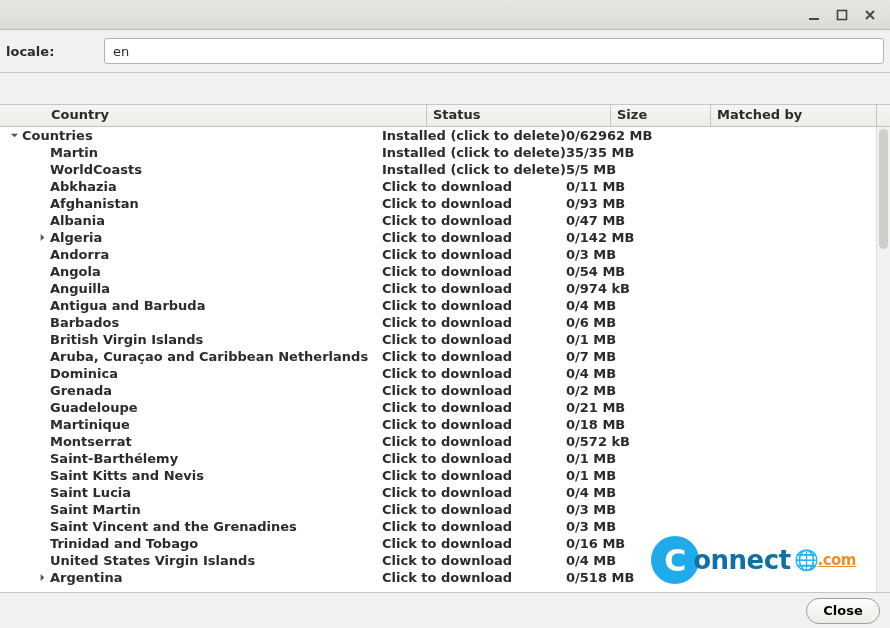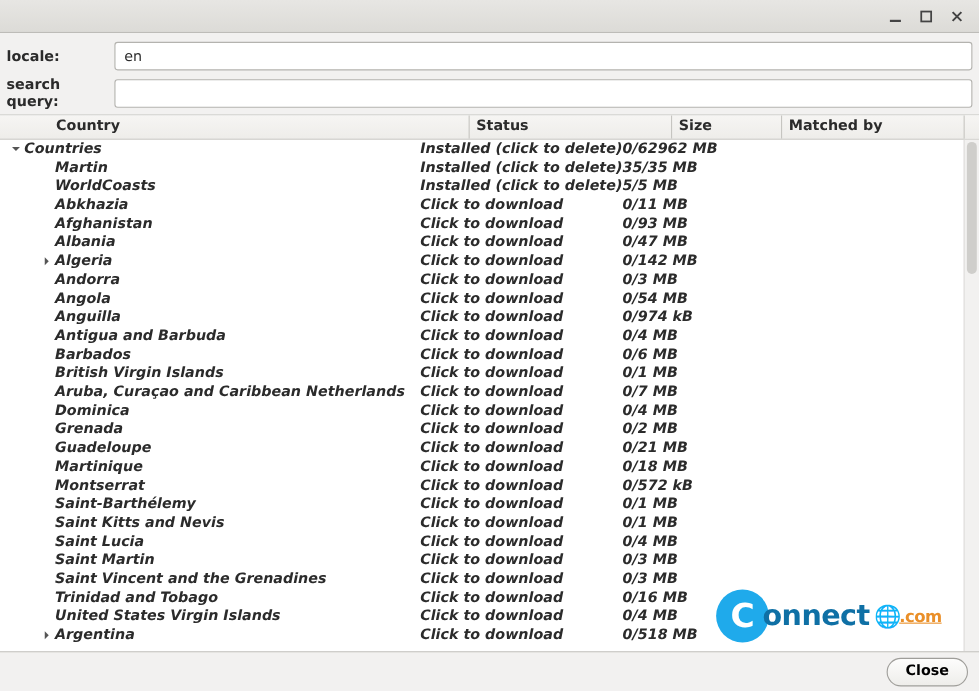--- a/index.html
+++ b/index.html
@@ -106,21 +106,20 @@
   .col-matched { flex: 1; border-right: none; }
   .scroll-gutter {
     width: 14px;
     background: linear-gradient(#f6f5f3, #eeedea);
     border-left: 1px solid #c6c5c1;
   }
   .tree-rows {
     flex: 1;
     overflow-y: hidden;
     position: relative;
-    font-style: italic;
   }
   .row {
     display: flex;
     height: 17px;
     font-size: 13px;
     line-height: 17px;
     white-space: nowrap;
   }
   .cell-country { width: 382px; display:flex; align-items:center; overflow:hidden;}
   .cell-status  { width: 184px; overflow:hidden; }
@@ -222,24 +221,20 @@
         </svg>
     </div>
   </div>
 </div>
 
 <div class="form-area">
   <div class="form-row">
     <div class="form-label">locale:</div>
     <input class="form-input" type="text" value="en" style="">
   </div>
-  <div class="form-row">
-    <div class="form-label">search query:</div>
-    <input class="form-input" type="text" value="" style="">
-  </div>
 </div>
 
 <div class="table-wrap">
   <div class="cols">
     <div class="col col-country">Country</div>
     <div class="col col-status">Status</div>
     <div class="col col-size">Size</div>
     <div class="col col-matched">Matched by</div>
     <div class="scroll-gutter"></div>
   </div>

